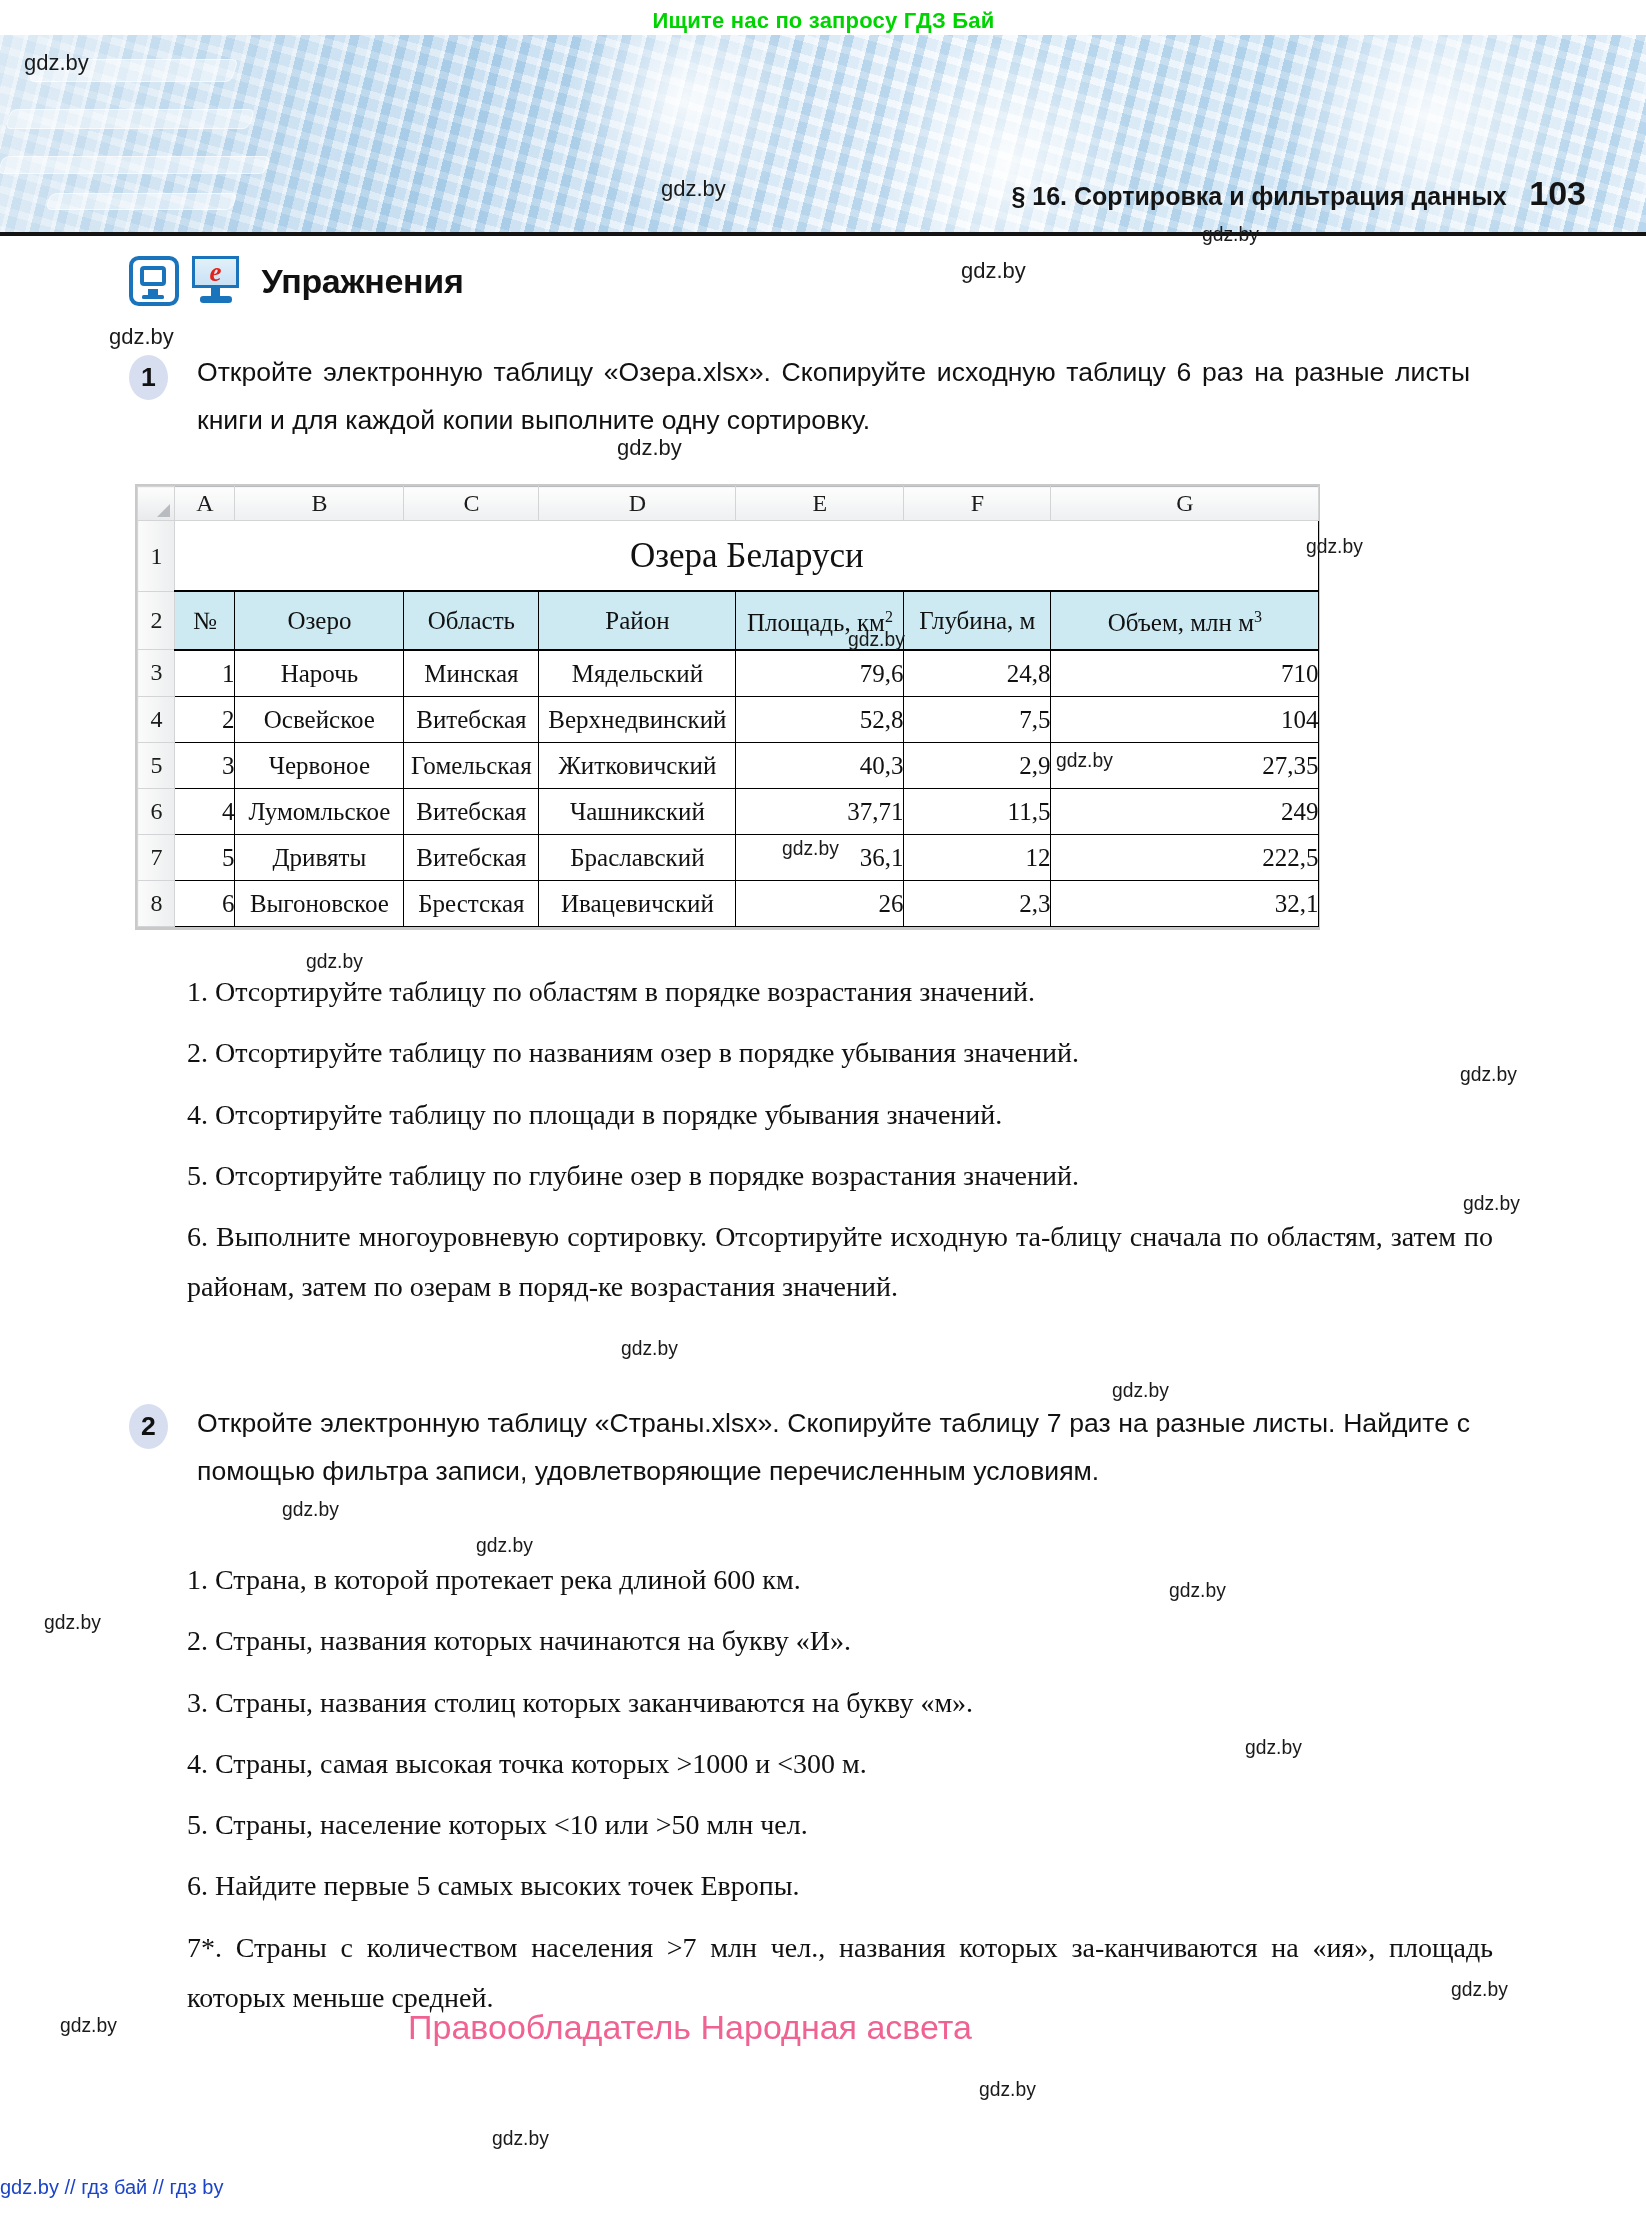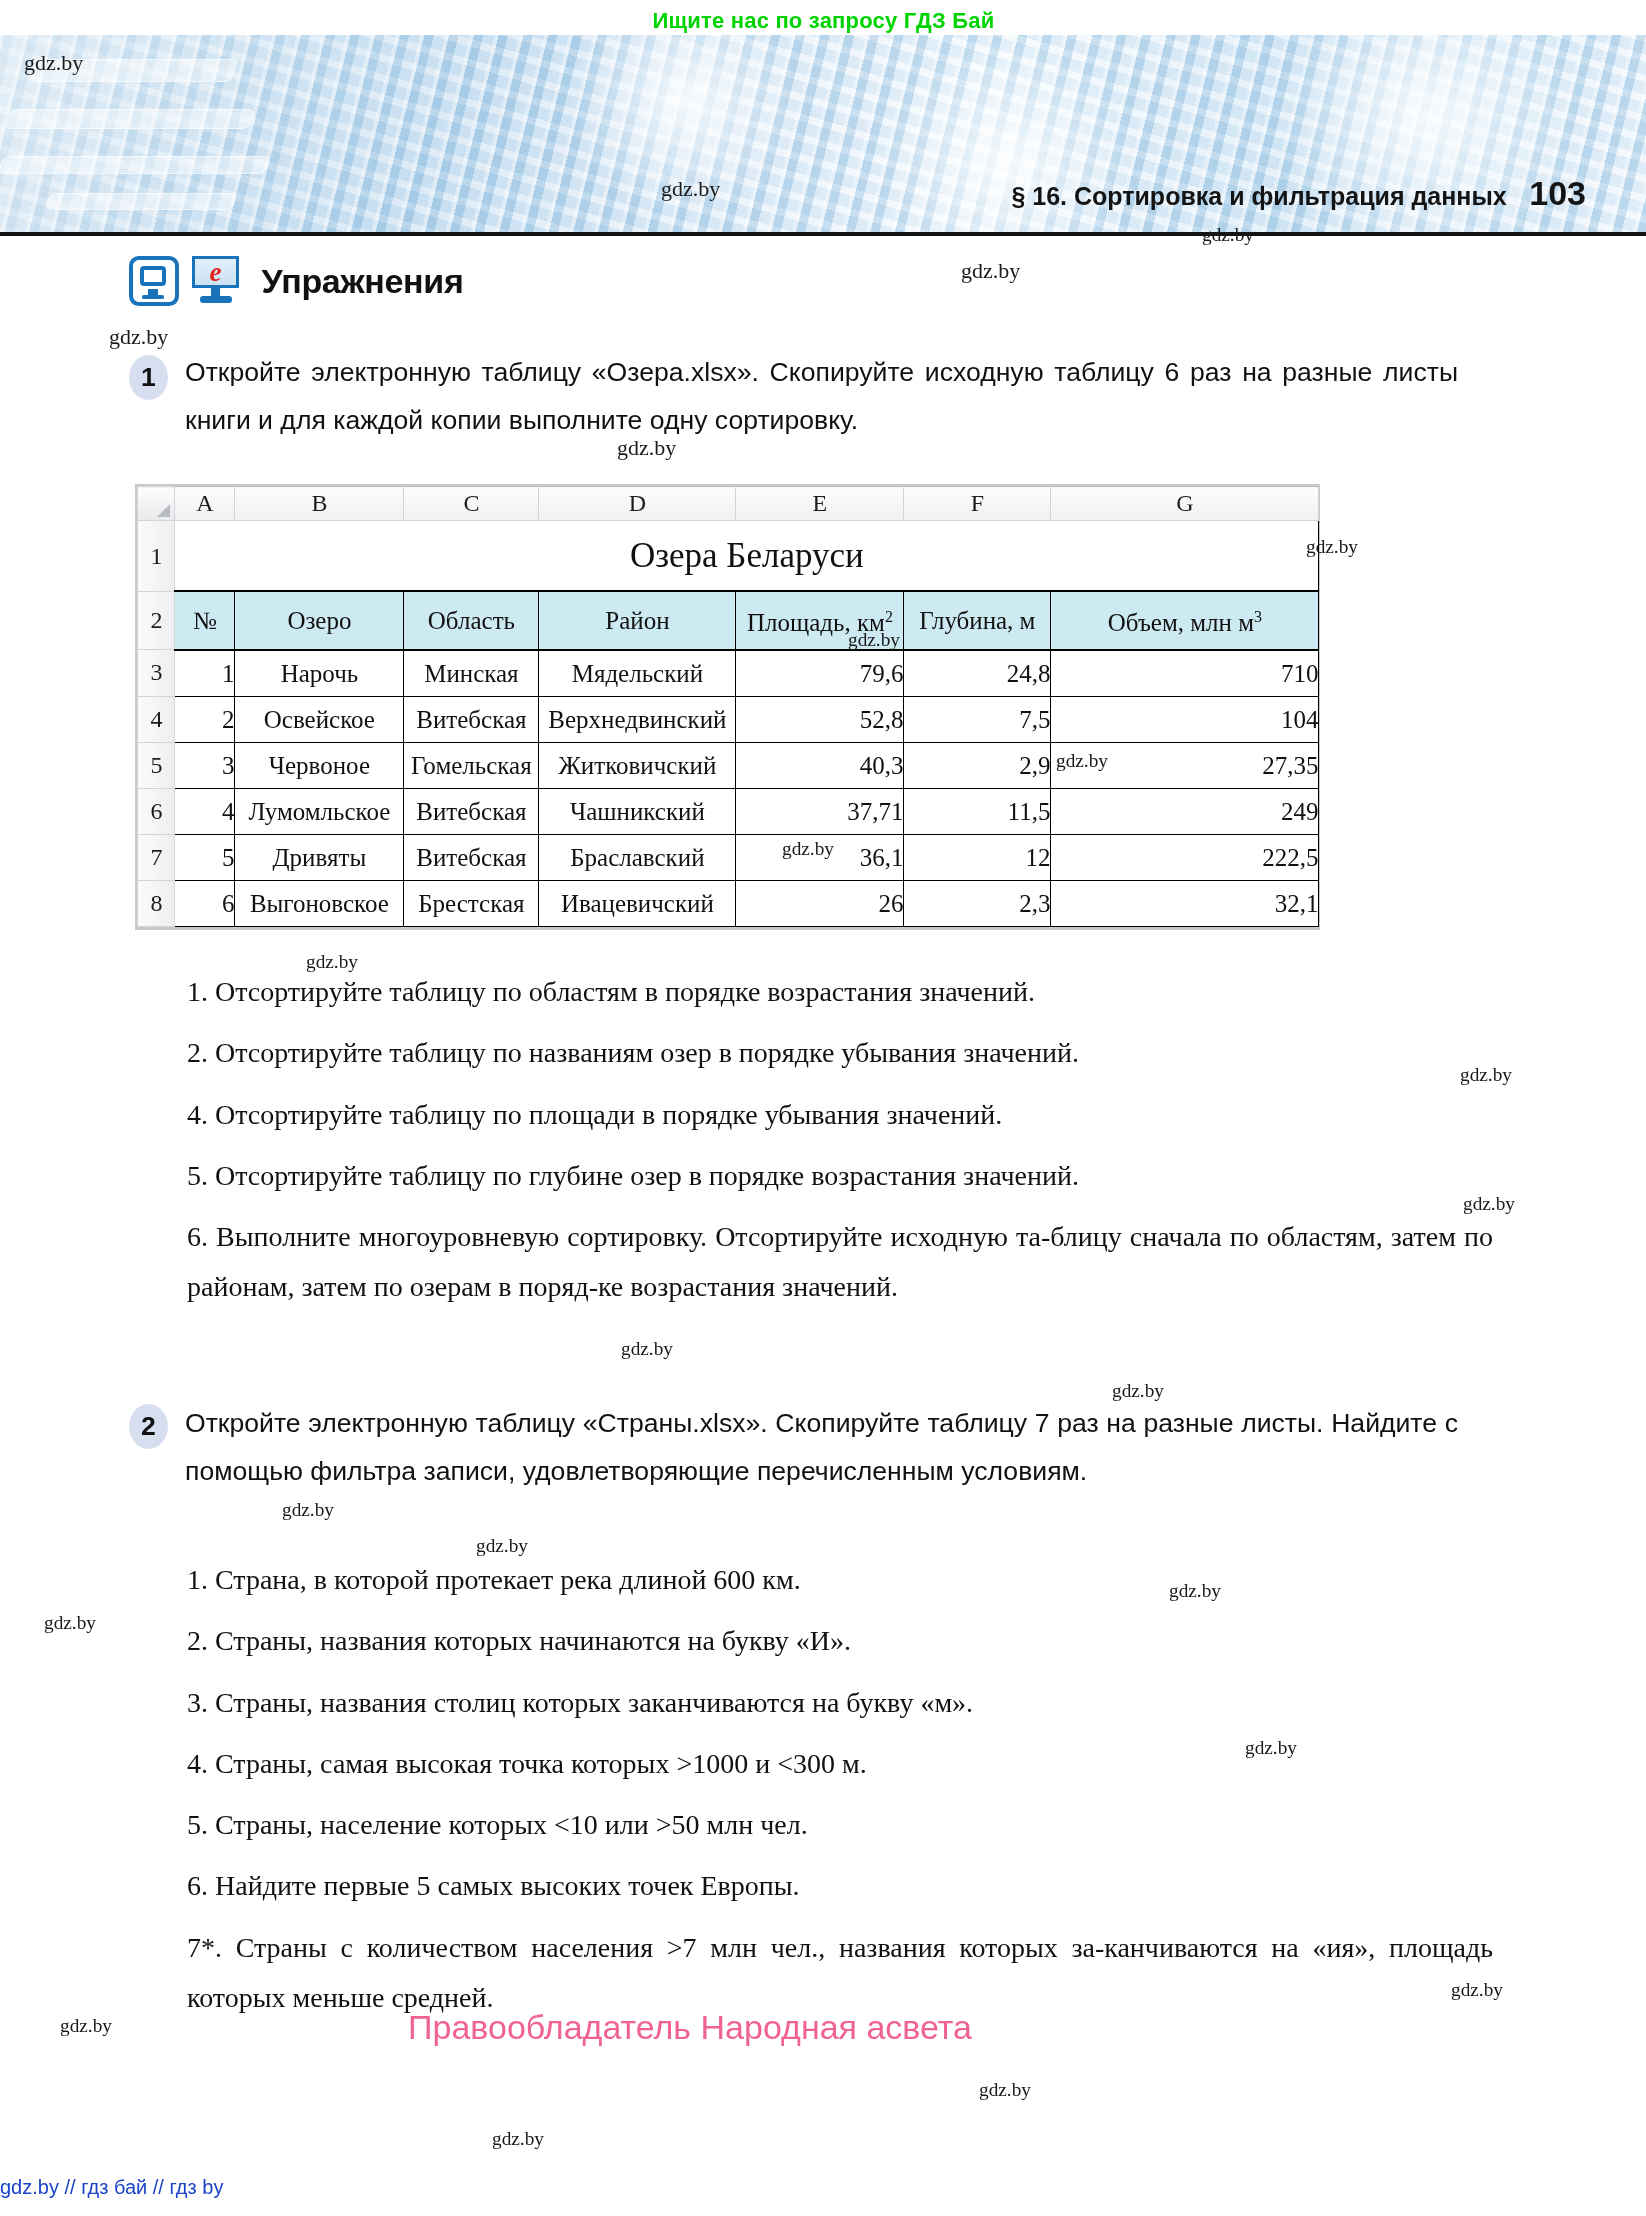--- a/index.html
+++ b/index.html
@@ -45,21 +45,21 @@
   #chapter-title{
     position:absolute;right:61px;top:174px;
     font-family:"Liberation Sans", sans-serif;
     font-size:25px;font-weight:bold;color:#141414;
     white-space:nowrap;
   }
   #chapter-title .pageno{ margin-left:22.6px;font-size:34px; }
 
   
   .wm{
-    position:absolute;font-family:Liberation Serif, serif;
+    position:absolute;font-family:Liberation Sans, sans-serif;
     color:#1a1a1a;white-space:nowrap;z-index:30;pointer-events:none;
   }
   .wm.sm{font-size:19.3px;}
   .wm.md{font-size:22px;}
 
   
   #ex-head{position:absolute;left:129px;top:256px;display:flex;align-items:center;gap:11.3px;}
   .monitor{width:50px;height:50px;position:relative;}
   .monitor.plain{
     border:4.8px solid #1a74bb;border-radius:9.7px;box-sizing:border-box;background:#fff;
@@ -97,20 +97,21 @@
     position:absolute;width:39px;height:45px;border-radius:50%;
     background:#d7def0;display:flex;align-items:center;justify-content:center;
     font-family:"Liberation Sans", sans-serif;font-weight:bold;font-size:26.6px;color:#111;
   }
 
   
   .intro{
     position:absolute;font-family:"Liberation Sans", sans-serif;
     font-size:26.6px;color:#111;line-height:48px;
     text-align:justify;
+    margin-left:12px;
   }
 
   
   .slist{
     position:absolute;font-family:"Liberation Serif", serif;
     font-size:28px;color:#111;line-height:50px;
   }
   .slist .li{margin:0 0 11.3px 0;}
 
   

